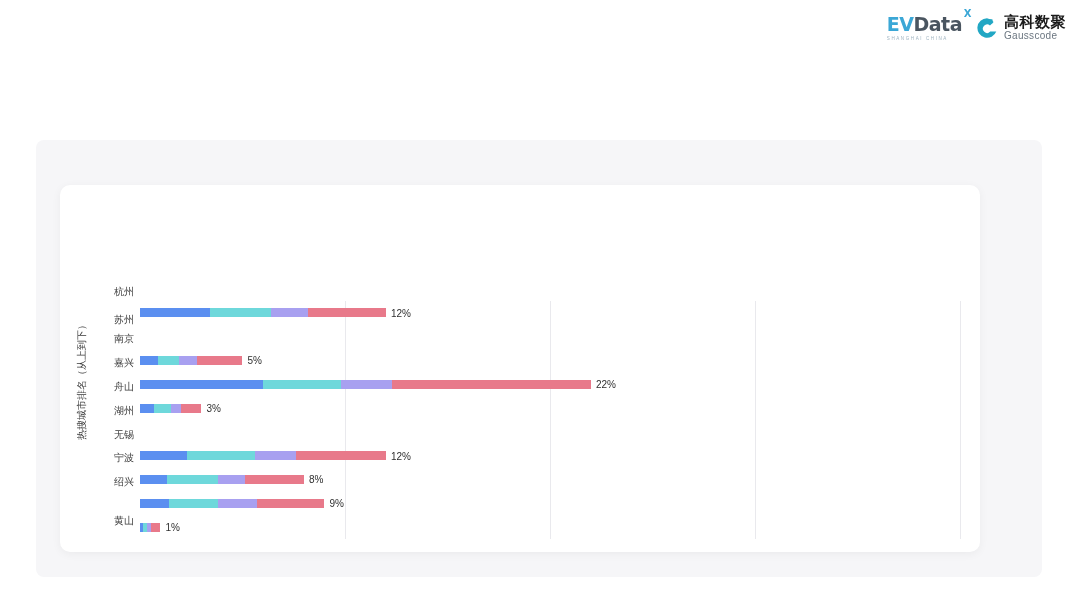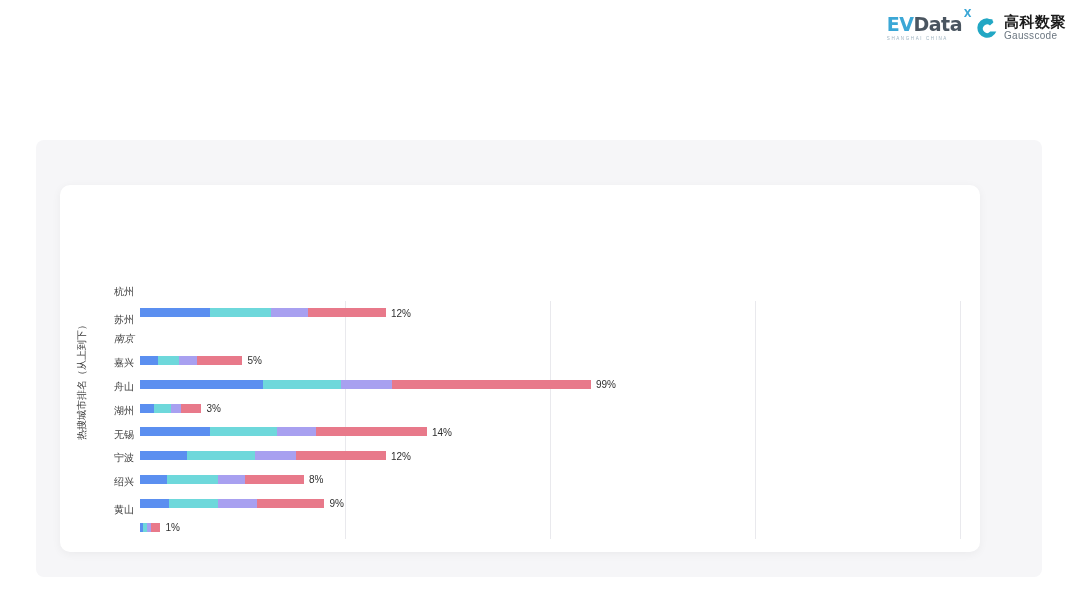--- a/index.html
+++ b/index.html
@@ -177,28 +177,28 @@
     <div class="chart">
 
       <div class="axis-title">
         <span>热搜城市排名（从上到下）</span>
       </div>
 
       <div class="plot">
         <div class="ylabels" id="ylabels">
             <div class="ylabel" style="top: 0px; width: 38px;">杭州</div>
             <div class="ylabel" style="top: 22px; width: 38px; margin-top: 6px;">苏州</div>
-            <div class="ylabel" style="top: 47.6px; width: 38px; font-style: italic;">南京</div>
+            <div class="ylabel" style="top: 47.6px; width: 38px;">南京</div>
             <div class="ylabel" style="top: 71.4px; width: 38px; font-family: Liberation Mono, monospace;">嘉兴</div>
             <div class="ylabel" style="top: 95.2px; width: 38px;">舟山</div>
             <div class="ylabel" style="top: 119px; width: 38px;">湖州</div>
             <div class="ylabel" style="top: 142.8px; width: 38px;">无锡</div>
             <div class="ylabel" style="top: 166.6px; width: 38px;">宁波</div>
             <div class="ylabel" style="top: 190.4px; width: 38px;">绍兴</div>
-            <div class="ylabel" style="top: 218px; width: 38px;">黄山</div>
+            <div class="ylabel" style="top: 229px; width: 38px;">黄山</div>
           </div>
         <div class="plotarea" id="plotarea">
             <div class="gridline" style="left: 205px;"></div>
             <div class="gridline" style="left: 410px;"></div>
             <div class="gridline" style="left: 615px;"></div>
             <div class="gridline" style="left: 820px;"></div>
             <div class="row" style="top: 0px;">
               <div class="bar" style="width: 246px;">
                 <div class="seg" style="background: rgb(91, 143, 240); width: 28.3333%;"></div>
                 <div class="seg" style="background: rgb(110, 216, 219); width: 25%;"></div>
@@ -215,41 +215,32 @@
                 <div class="seg" style="background: rgb(232, 121, 138); width: 44%;"></div>
                 <span class="bar-value">5%</span>
               </div>
             </div>
             <div class="row" style="top: 71.4px;">
               <div class="bar" style="width: 451px;">
                 <div class="seg" style="background: rgb(91, 143, 240); width: 27.2727%;"></div>
                 <div class="seg" style="background: rgb(110, 216, 219); width: 17.2727%;"></div>
                 <div class="seg" style="background: rgb(168, 160, 240); width: 11.3636%;"></div>
                 <div class="seg" style="background: rgb(232, 121, 138); width: 44.0909%;"></div>
-                <span class="bar-value">99%</span>
+                <span class="bar-value">22%</span>
               </div>
             </div>
             <div class="row" style="top: 95.2px;">
               <div class="bar" style="width: 61.5px;">
                 <div class="seg" style="background: rgb(91, 143, 240); width: 23.3333%;"></div>
                 <div class="seg" style="background: rgb(110, 216, 219); width: 26.6667%;"></div>
                 <div class="seg" style="background: rgb(168, 160, 240); width: 16.6667%;"></div>
                 <div class="seg" style="background: rgb(232, 121, 138); width: 33.3333%;"></div>
                 <span class="bar-value">3%</span>
               </div>
             </div>
-            <div class="row" style="top: 119px;">
-              <div class="bar" style="width: 287px;">
-                <div class="seg" style="background: rgb(91, 143, 240); width: 24.2857%;"></div>
-                <div class="seg" style="background: rgb(110, 216, 219); width: 23.5714%;"></div>
-                <div class="seg" style="background: rgb(168, 160, 240); width: 13.5714%;"></div>
-                <div class="seg" style="background: rgb(232, 121, 138); width: 38.5714%;"></div>
-                <span class="bar-value">14%</span>
-              </div>
-            </div>
             <div class="row" style="top: 142.8px;">
               <div class="bar" style="width: 246px;">
                 <div class="seg" style="background: rgb(91, 143, 240); width: 19.1667%;"></div>
                 <div class="seg" style="background: rgb(110, 216, 219); width: 27.5%;"></div>
                 <div class="seg" style="background: rgb(168, 160, 240); width: 16.6667%;"></div>
                 <div class="seg" style="background: rgb(232, 121, 138); width: 36.6667%;"></div>
                 <span class="bar-value">12%</span>
               </div>
             </div>
             <div class="row" style="top: 166.6px;">

